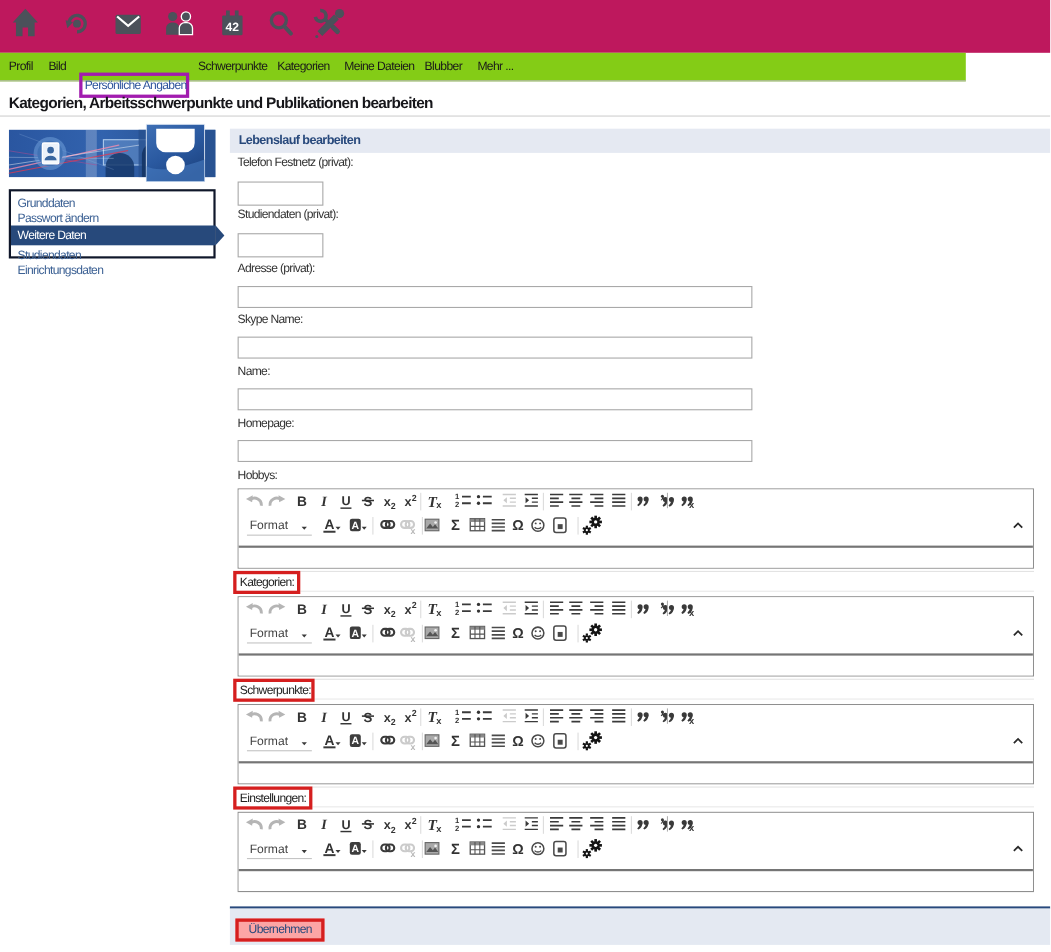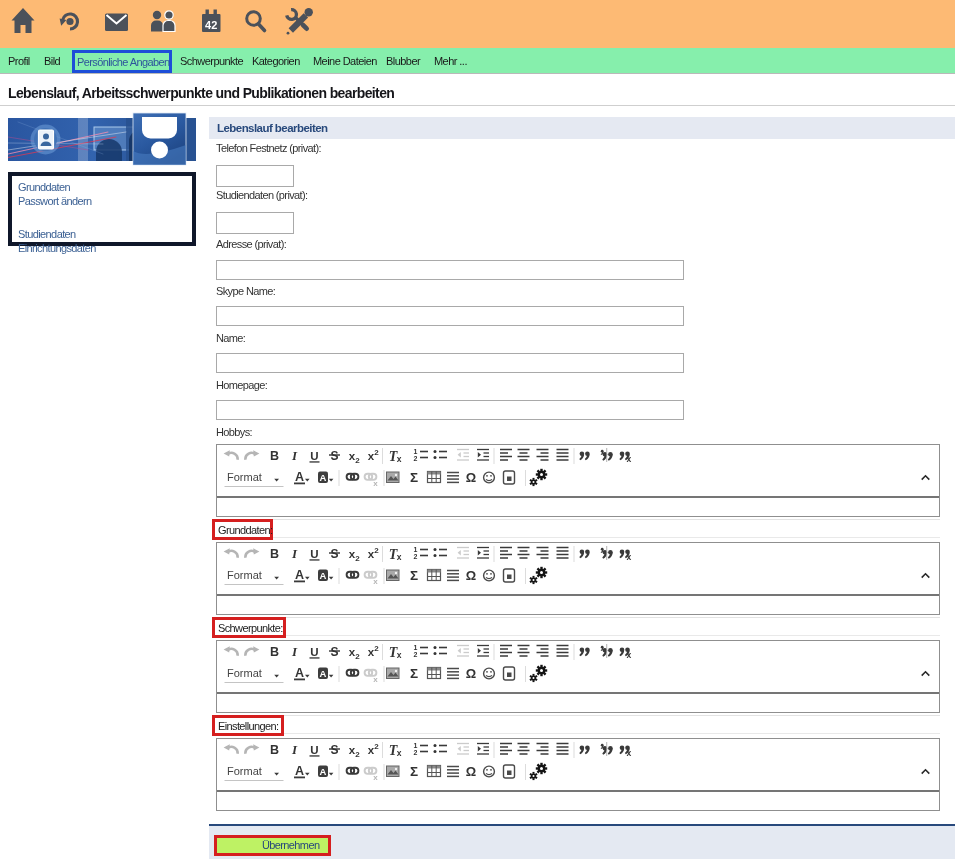--- a/index.html
+++ b/index.html
@@ -1,49 +1,49 @@
 <!DOCTYPE html>
 <html lang="de"><head>
 <meta charset="utf-8">
 <title>Stud.IP</title>
 <style>
   * { margin:0; padding:0; box-sizing:border-box; }
   html,body { width:955px; height:865px; background:#fff; font-family:"Liberation Sans", sans-serif; }
   #page { position:relative; width:955px; height:865px; overflow:hidden; background:#fff; }
   .abs { position:absolute; }
   
-  #topbar { left:0; top:0; width:955px; height:48px; background:#fdba74; }
+  #topbar { left:0; top:0; width:955px; height:48px; background:#be185d; }
   
-  #navbar { left:0; top:48px; width:955px; height:26px; background:#86efac; border-bottom:1px solid #b9b9b9;padding-left:23px; }
+  #navbar { left:0; top:48px; width:878px; height:26px; background:#84cc16; border-bottom:1px solid #b9b9b9;padding-left:23px; }
   #navbar span.item { position:absolute; top:7px; font-size:11px; letter-spacing:-0.55px; color:#1a1a1a; white-space:nowrap; }
-  #persbox { position:absolute; left:72px; top:2px; width:100px; height:23px; border:3px solid #1d4ed8; }
+  #persbox { position:absolute; left:72px; top:18px; width:100px; height:23px; border:3px solid #a21caf; }
   #persbox span { position:absolute; left:2px; top:3px; font-size:11px; letter-spacing:-0.6px; color:#2e549c; white-space:nowrap; }
   h1 { position:absolute; left:8px; top:85px; font-size:14px; font-weight:bold; color:#16161a; letter-spacing:-0.62px; }
   #hrule { left:0; top:105px; width:955px; height:1px; background:#cfcfcf; }
   
-  #menu { left:8px; top:172px; width:188px; height:74px; border:4px solid #0f172a; background:#fff;padding-left:12px; }
+  #menu { left:8px; top:172px; width:188px; height:63px; border:2px solid #0f172a; background:#fff;padding-left:12px; }
   #menu a { position:absolute; left:6px; font-size:11px; letter-spacing:-0.6px; color:#3c6194; white-space:nowrap; text-decoration:none; }
   #selband { position:absolute; left:0px; top:31px; width:186px; height:18px; background:#27497b; }
   #selband:after { content:""; position:absolute; right:-8px; top:0; border-top:9px solid transparent; border-bottom:9px solid transparent; border-left:8px solid #27497b; }
   #selband span { position:absolute; left:6px; top:3px; font-size:11px; letter-spacing:-0.6px; color:#fff; }
   
   #band { left:209px; top:117px; width:746px; height:22px; background:#e5e9f2; }
   #band b { position:absolute; left:8px; top:5px; font-size:11.5px; letter-spacing:-0.55px; color:#28497c; }
   label.f { position:absolute; left:216px; font-size:11px; letter-spacing:-0.62px; color:#333; white-space:nowrap; }
   input.small { position:absolute; left:216px; width:78px; height:22px; border:1px solid #a9a9a9; background:#fff; }
   input.wide  { position:absolute; left:216px; width:468px; height:20px; border:1px solid #a9a9a9; background:#fff; }
   .redlab { position:absolute; left:212px; border:3px solid #d51f1f; background:#fff; height:21px; }
   .lline { position:absolute; left:216px; width:724px; height:19px; border-top:1px solid #e3e3e3; border-bottom:1px solid #e9e9e9; }
   .redlab span { position:absolute; left:3px; top:2px; font-size:11px; letter-spacing:-0.62px; color:#222; white-space:nowrap; }
   .editor { position:absolute; left:216px; width:724px; height:73px; border:1px solid #8f8f8f; background:#fff; }
   .editor .tbar { height:51px; background:#fff; }
   .editor .carea { height:20px; border-top:2px solid #757575; background:#fff; }
   #footline { left:209px; top:824px; width:746px; height:2px; background:#28497c; }
   #footband { left:209px; top:826px; width:746px; height:33px; background:#e4e9f2; }
-  #btnbox { position:absolute; left:5px; top:9px; border:3px solid #d51f1f; background:#bef264;padding-left:36px; }
+  #btnbox { position:absolute; left:5px; top:9px; border:3px solid #d51f1f; background:#fca5a5; }
   #btnbox span { display:block; padding:1px 9px 2px 9px; font-size:11px; letter-spacing:-0.62px; color:#28497c; }
 </style>
 </head>
 <body>
 <div id="page">
 
   <svg width="0" height="0" style="position:absolute">
     <defs>
       <symbol id="tbsym" viewBox="0 0 722 51">
         <g font-family="Liberation Sans" fill="#333">
@@ -268,21 +268,21 @@
     <div id="persbox">
         <span>Persönliche Angaben</span>
       </div>
     <span class="item" style="left:180px">Schwerpunkte</span>
     <span class="item" style="left:252px">Kategorien</span>
     <span class="item" style="left:313px">Meine Dateien</span>
     <span class="item" style="left:386px">Blubber</span>
     <span class="item" style="left:434px">Mehr ...</span>
   </div>
 
-  <h1>Lebenslauf, Arbeitsschwerpunkte und Publikationen bearbeiten</h1>
+  <h1>Kategorien, Arbeitsschwerpunkte und Publikationen bearbeiten</h1>
   <div id="hrule" class="abs"></div>
 
   <div class="abs" id="bannerwrap" style="left:8px;top:112px;width:188px;height:54px">
     <svg width="188" height="54" viewBox="0 0 188 54">
       <defs>
         <linearGradient id="bg1" x1="0" y1="0" x2="1" y2="0">
           <stop offset="0" stop-color="#2a56a0"></stop>
           <stop offset="0.45" stop-color="#3263ae"></stop>
           <stop offset="0.75" stop-color="#2b5699"></stop>
           <stop offset="1" stop-color="#2f5b9e"></stop>
@@ -321,20 +321,23 @@
       <rect x="125" y="1" width="53" height="52" fill="url(#tg1)" stroke="#dfe8f4" stroke-width="0.8"></rect>
       <path d="M125 53 v-14 q14 8 53 -6 v20 z" fill="#4b7fc4" opacity="0.55"></path>
       <path d="M134 5 h35 v13 a8.5 8.5 0 0 1 -8.5 8.5 h-18 a8.5 8.5 0 0 1 -8.5 -8.5 z" fill="#ffffff"></path>
       <circle cx="151.5" cy="38" r="8.5" fill="#ffffff"></circle>
     </svg>
   </div>
 
   <div id="menu" class="abs">
     <a style="top:5px">Grunddaten</a>
     <a style="top:19px">Passwort ändern</a>
+    <div id="selband">
+        <span>Weitere Daten</span>
+      </div>
     <a style="top:52px">Studiendaten</a>
     <a style="top:66px">Einrichtungsdaten</a>
   </div>
 
   <div id="band" class="abs">
       <b>Lebenslauf bearbeiten</b>
     </div>
 
   <label class="f" style="top:142px">Telefon Festnetz (privat):</label>
   <input class="small" style="top: 165px;">
@@ -352,21 +355,21 @@
 
   <div class="editor" style="top:444px">
     <div class="tbar"><svg width="722" height="51">
           <use href="#tbsym"></use>
         </svg></div>
     <div class="carea"></div>
   </div>
 
   <div class="lline" style="top:519px"></div>
     <div class="redlab" style="top:519px;width:61px">
-      <span>Grunddaten:</span>
+      <span>Kategorien:</span>
     </div>
   <div class="editor" style="top:542px">
     <div class="tbar"><svg width="722" height="51">
           <use href="#tbsym"></use>
         </svg></div>
     <div class="carea"></div>
   </div>
 
   <div class="lline" style="top:617px"></div>
     <div class="redlab" style="top:617px;width:74px">

